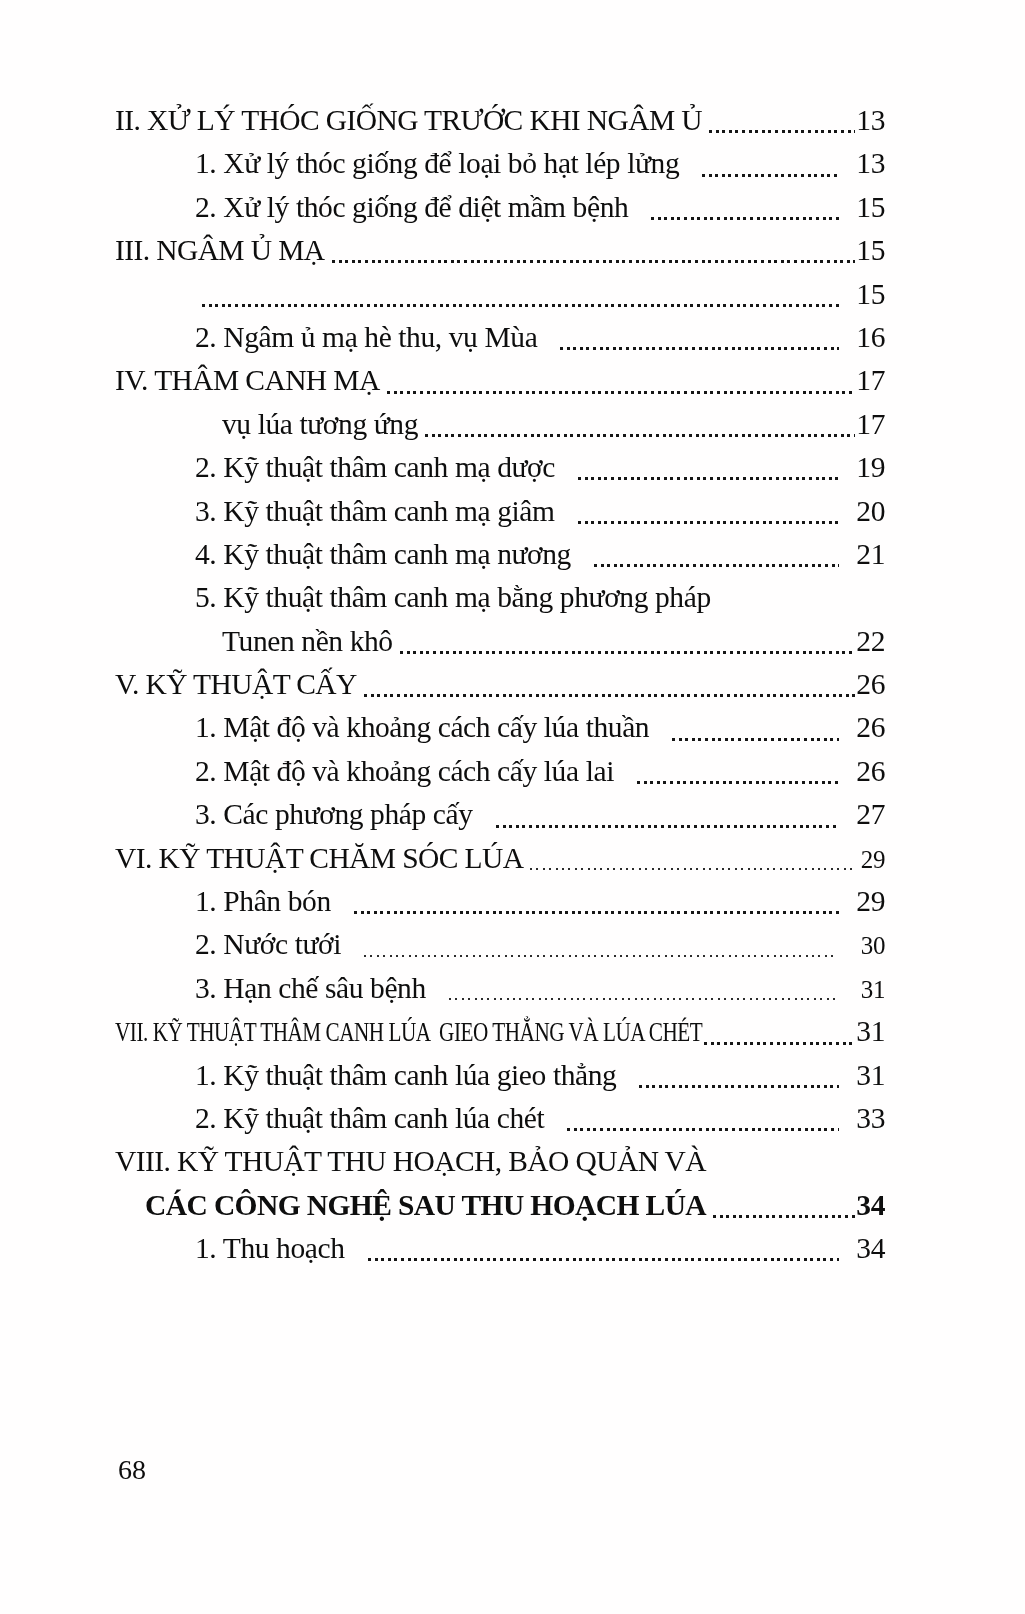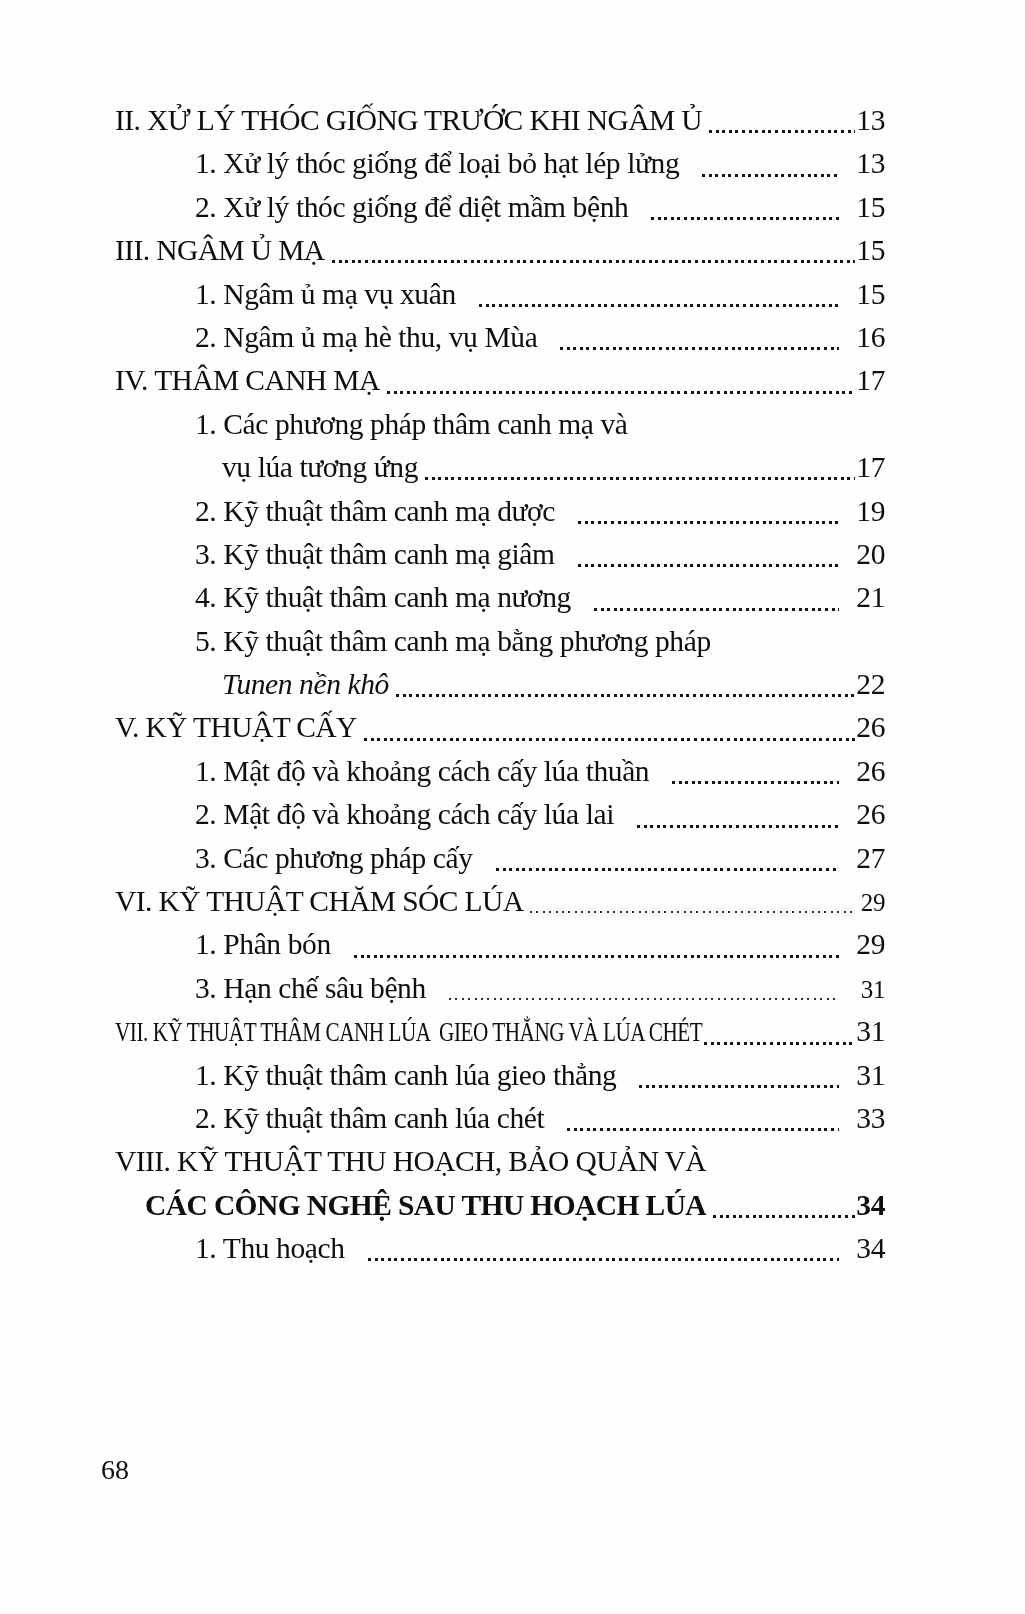--- a/index.html
+++ b/index.html
@@ -65,32 +65,32 @@
   .leader-fine .toc-leader {
     background-image: repeating-linear-gradient(to right, #2c2c2c 0 2px, transparent 2px 6.4px);
     background-size: 100% 2.2px;
     background-position: left bottom 10px;
     margin-right: 8px;
   }
   .leader-fine .toc-page {
     font-size: 25px;
   }
   
-  .italic .toc-text { font-style: italic; }
+  .italic .toc-text { }
   
   .condensed .toc-text {
     display: inline-block;
     font-size: 26.5px;
     transform: scaleX(0.8);
     transform-origin: left bottom;
     margin-right: -152px;
   }
   .page-number {
     position: absolute;
-    left: 101px;
+    left: 118px;
     top: 1452px;
     font-size: 28px;
     line-height: 36px;
   }
 </style>
 </head>
 <body>
 
 <div class="page">
   <div class="toc">
@@ -108,37 +108,32 @@
     <span class="toc-text">2. Xử lý thóc giống để diệt mầm bệnh</span>
     <span class="toc-leader">&nbsp;</span>
     <span class="toc-page">15</span>
   </div>
       <div class="toc-row level-section leader-bold">
     <span class="toc-text">III. NGÂM Ủ MẠ</span>
     <span class="toc-leader">&nbsp;</span>
     <span class="toc-page">15</span>
   </div>
       <div class="toc-row level-item leader-bold">
-    <span class="toc-text">1. Ngâm ủ mạ vụ xuân</span>
     <span class="toc-leader">&nbsp;</span>
     <span class="toc-page">15</span>
   </div>
       <div class="toc-row level-item leader-bold">
     <span class="toc-text">2. Ngâm ủ mạ hè thu, vụ Mùa</span>
     <span class="toc-leader">&nbsp;</span>
     <span class="toc-page">16</span>
   </div>
       <div class="toc-row level-section leader-bold">
     <span class="toc-text">IV. THÂM CANH MẠ</span>
     <span class="toc-leader">&nbsp;</span>
     <span class="toc-page">17</span>
-  </div>
-      <div class="toc-row level-item leader-none">
-    <span class="toc-text">1. Các phương pháp thâm canh mạ và</span>
-
   </div>
       <div class="toc-row level-item-continuation leader-bold">
     <span class="toc-text">vụ lúa tương ứng</span>
     <span class="toc-leader">&nbsp;</span>
     <span class="toc-page">17</span>
   </div>
       <div class="toc-row level-item leader-bold">
     <span class="toc-text">2. Kỹ thuật thâm canh mạ dược</span>
     <span class="toc-leader">&nbsp;</span>
     <span class="toc-page">19</span>
@@ -184,20 +179,25 @@
   </div>
       <div class="toc-row level-section leader-fine">
     <span class="toc-text">VI. KỸ THUẬT CHĂM SÓC LÚA</span>
     <span class="toc-leader">&nbsp;</span>
     <span class="toc-page">29</span>
   </div>
       <div class="toc-row level-item leader-bold">
     <span class="toc-text">1. Phân bón</span>
     <span class="toc-leader">&nbsp;</span>
     <span class="toc-page">29</span>
+  </div>
+      <div class="toc-row level-item leader-fine">
+    <span class="toc-text">2. Nước tưới</span>
+    <span class="toc-leader">&nbsp;</span>
+    <span class="toc-page">30</span>
   </div>
       <div class="toc-row level-item leader-fine">
     <span class="toc-text">3. Hạn chế sâu bệnh</span>
     <span class="toc-leader">&nbsp;</span>
     <span class="toc-page">31</span>
   </div>
       <div class="toc-row level-section leader-bold condensed">
     <span class="toc-text">VII. KỸ THUẬT THÂM CANH LÚA  GIEO THẲNG VÀ LÚA CHÉT</span>
     <span class="toc-leader">&nbsp;</span>
     <span class="toc-page">31</span>

